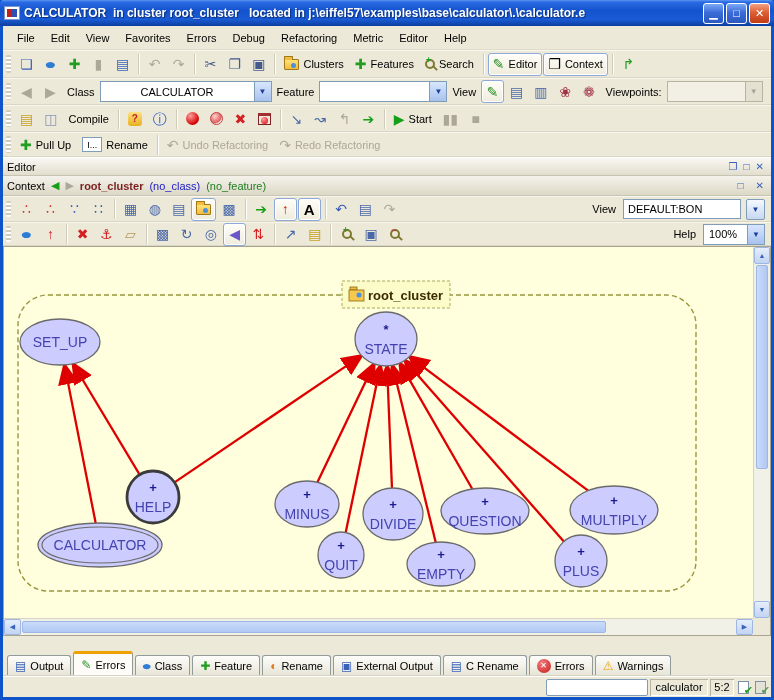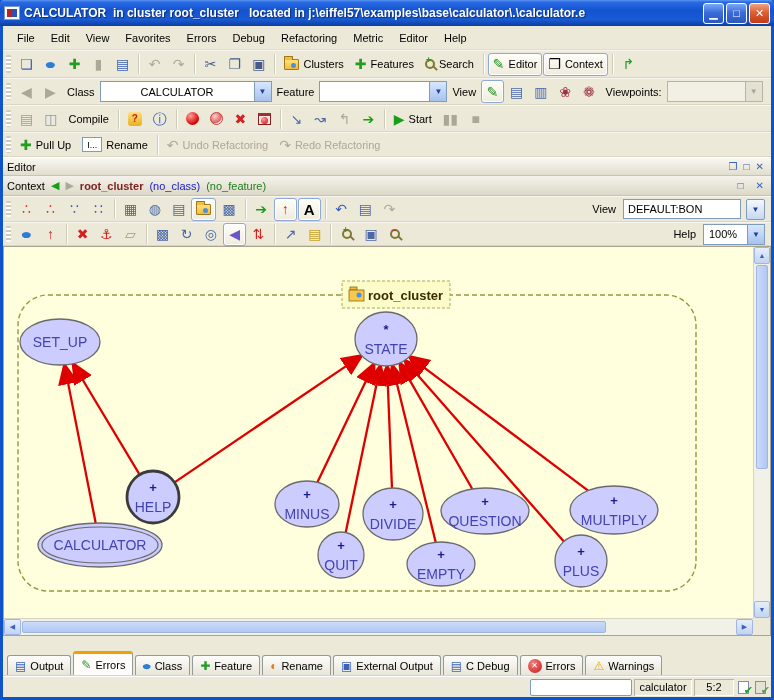--- a/index.html
+++ b/index.html
@@ -573,37 +573,37 @@
     <span class="tab" data-name="tab-metric">
         <span class="ico" data-name="metric-tab-icon">◐</span>
         <span data-name="tab-label">Rename</span>
       </span>
     <span class="tab" data-name="tab-external-output">
         <span class="ico" data-name="external-output-tab-icon">▣</span>
         <span data-name="tab-label">External Output</span>
       </span>
     <span class="tab" data-name="tab-c-output">
         <span class="ico" data-name="c-output-tab-icon">▤</span>
-        <span data-name="tab-label">C Debug</span>
+        <span data-name="tab-label">C Rename</span>
       </span>
     <span class="tab" data-name="tab-errors">
         <span class="errball" data-name="errors-tab-icon">✕</span>
         <span data-name="tab-label">Errors</span>
       </span>
     <span class="tab" data-name="tab-warnings">
         <span class="ico" data-name="warnings-tab-icon">⚠</span>
         <span data-name="tab-label">Warnings</span>
       </span>
   </div>
 
   <div class="statusbar" data-name="status-bar">
     <span class="msg" data-name="status-message"></span>
     <span class="sinput" data-name="status-input"></span>
     <span class="spanel" style="width:58px" data-name="status-project">calculator</span>
-    <span class="spanel" style="width:40px" data-name="status-position">5:2</span>
+    <span class="spanel" style="width:24px" data-name="status-position">5:2</span>
     <span class="doccheck" data-name="compile-ok-icon">
         <span class="chk">✔</span>
       </span>
     <span class="doccheck dim" data-name="freeze-ok-icon">
         <span class="chk" style="color:#5A9A5A">✔</span>
       </span>
   </div>
 
 </div>
 

